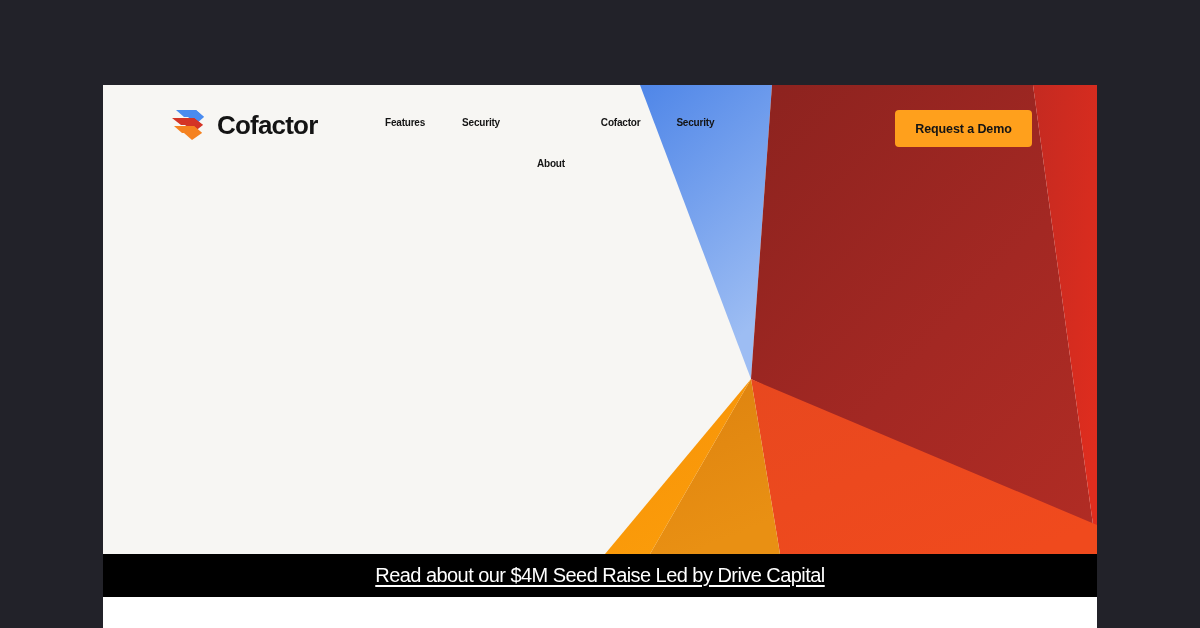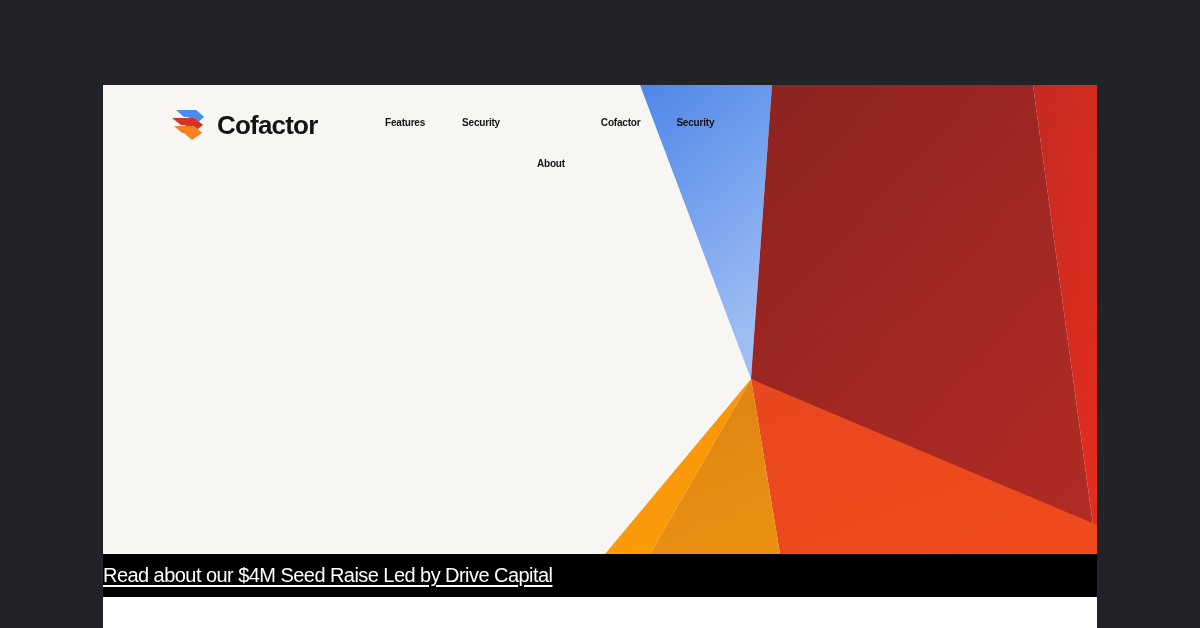--- a/index.html
+++ b/index.html
@@ -121,21 +121,21 @@
     max-width:290px;
     white-space:pre-line;
   }
 
   
   #banner {
     position:absolute;
     left:0; top:469px;
     width:994px; height:43px;
     background:#000000;
-    display:flex; align-items:center; 
+    display:flex; align-items:center; justify-content:center;
   }
   #banner-link {
     color:#ffffff;
     font-size:20px;
     letter-spacing:-0.55px;
     text-decoration:underline;
     text-underline-offset:3px;
     cursor:pointer;
     white-space:nowrap;
   }
@@ -216,20 +216,21 @@
         </div>
 
         <div id="navlinks">
           <a class="navlink sp0">Features</a>
           <a class="navlink sp1">Security</a>
           <a class="navlink sp2">About</a>
           <a class="navlink sp3">Cofactor</a>
           <a class="navlink">Security</a>
         </div>
 
+        <button id="cta">Request a Demo</button>
       </nav>
 
     </section>
 
     <div id="banner">
       <a id="banner-link">Read about our $4M Seed Raise Led by Drive Capital</a>
     </div>
 
     <div id="below"></div>
   </div>

